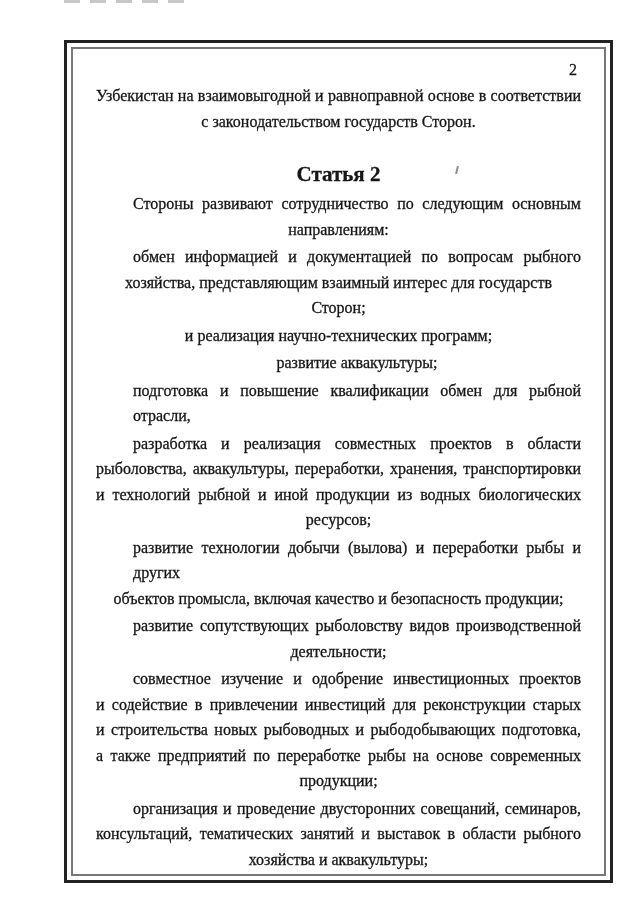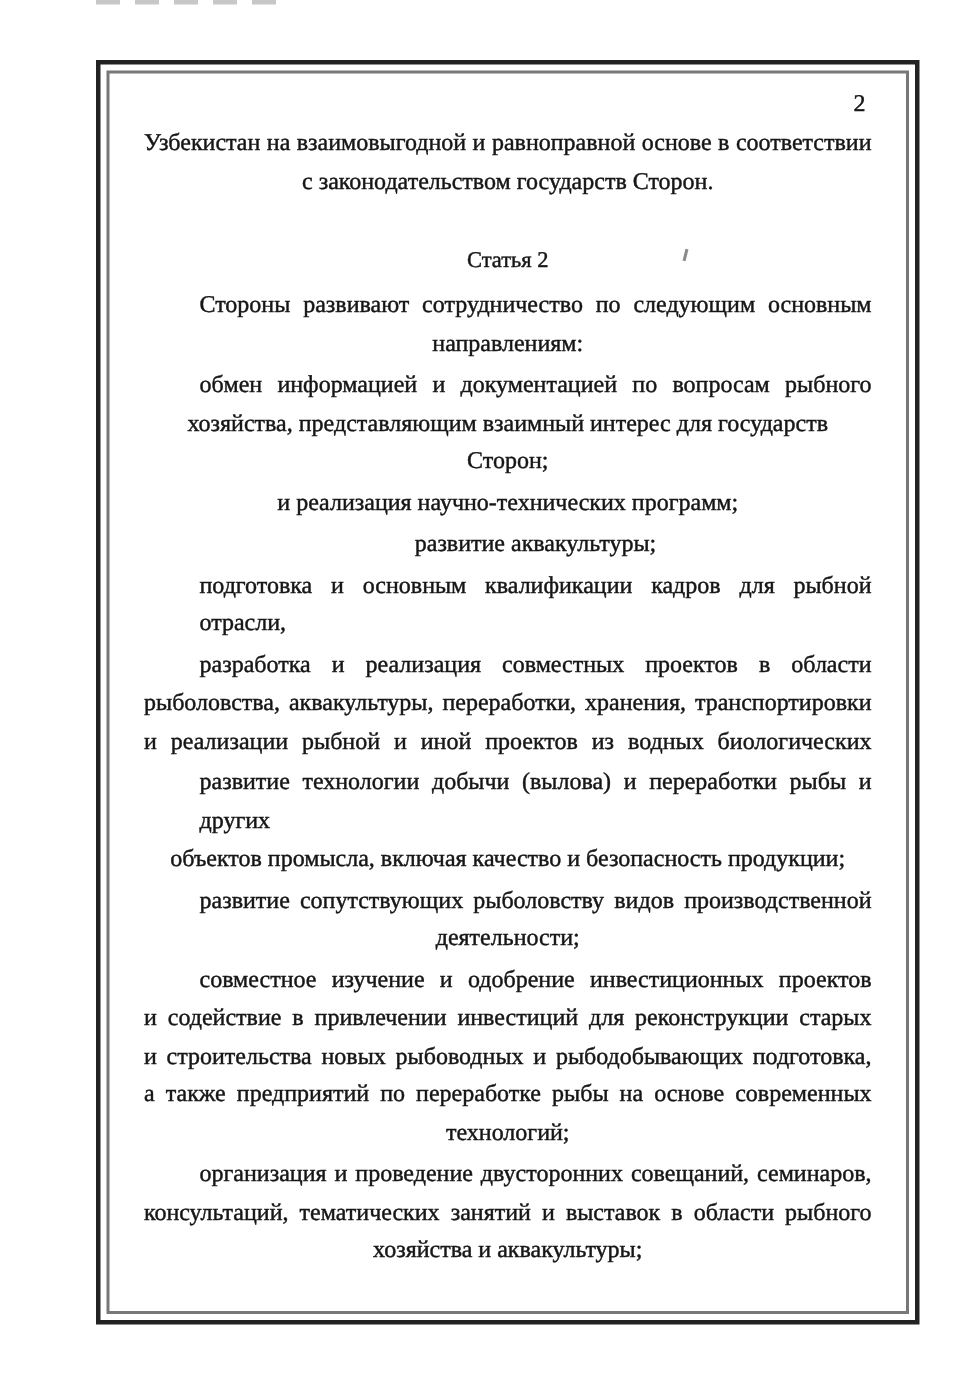--- a/index.html
+++ b/index.html
@@ -19,22 +19,22 @@
 
   .page-number{text-align:right;line-height:20px;margin-top:2px;padding-right:4px;}
 
   .para{margin:0 0 2px 0;}
   .para-first{margin-top:3px;}
   .ln{line-height:25.5px;}
   .jl{text-align:justify;text-align-last:justify;}
   .ll{text-align:center;}
   .ind{padding-left:37px;}
 
-  .article-heading{font-weight:normal;text-align:center;line-height:26px;
-                   margin:27px 0 4px 0;font-size:15px;}
+  .article-heading{font-weight:bold;text-align:center;line-height:26px;
+                   margin:27px 0 4px 0;font-size:21px;}
 
   
   .artifact-top{position:absolute;left:64px;top:0;width:130px;height:3px;opacity:.55;
     background:repeating-linear-gradient(90deg,#9a9a9a 0 16px,transparent 16px 26px);}
   .artifact-mark{position:absolute;left:456px;top:166px;width:2px;height:8px;
     background:#5a5a5a;transform:rotate(14deg);opacity:.7;}
 </style>
 </head>
 <body>
 
@@ -66,45 +66,46 @@
 
         <div class="para">
           <div class="ln ll">и реализация научно-технических программ;</div>
         </div>
 
         <div class="para">
           <div class="ln ll ind">развитие аквакультуры;</div>
         </div>
 
         <div class="para">
-          <div class="ln jl ind">подготовка и основным квалификации кадров для рыбной отрасли,</div>
+          <div class="ln jl ind">подготовка и повышение квалификации обмен для рыбной отрасли,</div>
         </div>
 
         <div class="para">
           <div class="ln jl ind">разработка и реализация совместных проектов в области</div>
           <div class="ln jl">рыболовства, аквакультуры, переработки, хранения, транспортировки</div>
-          <div class="ln jl">и реализации рыбной и иной проектов из водных биологических</div>
+          <div class="ln jl">и технологий рыбной и иной продукции из водных биологических</div>
+          <div class="ln ll">ресурсов;</div>
         </div>
 
         <div class="para">
           <div class="ln jl ind">развитие технологии добычи (вылова) и переработки рыбы и других</div>
           <div class="ln ll">объектов промысла, включая качество и безопасность продукции;</div>
         </div>
 
         <div class="para">
           <div class="ln jl ind">развитие сопутствующих рыболовству видов производственной</div>
           <div class="ln ll">деятельности;</div>
         </div>
 
         <div class="para">
           <div class="ln jl ind">совместное изучение и одобрение инвестиционных проектов</div>
           <div class="ln jl">и содействие в привлечении инвестиций для реконструкции старых</div>
           <div class="ln jl">и строительства новых рыбоводных и рыбодобывающих подготовка,</div>
           <div class="ln jl">а также предприятий по переработке рыбы на основе современных</div>
-          <div class="ln ll">технологий;</div>
+          <div class="ln ll">продукции;</div>
         </div>
 
         <div class="para">
           <div class="ln jl ind">организация и проведение двусторонних совещаний, семинаров,</div>
           <div class="ln jl">консультаций, тематических занятий и выставок в области рыбного</div>
           <div class="ln ll">хозяйства и аквакультуры;</div>
         </div>
 
       </div>
     </div>

